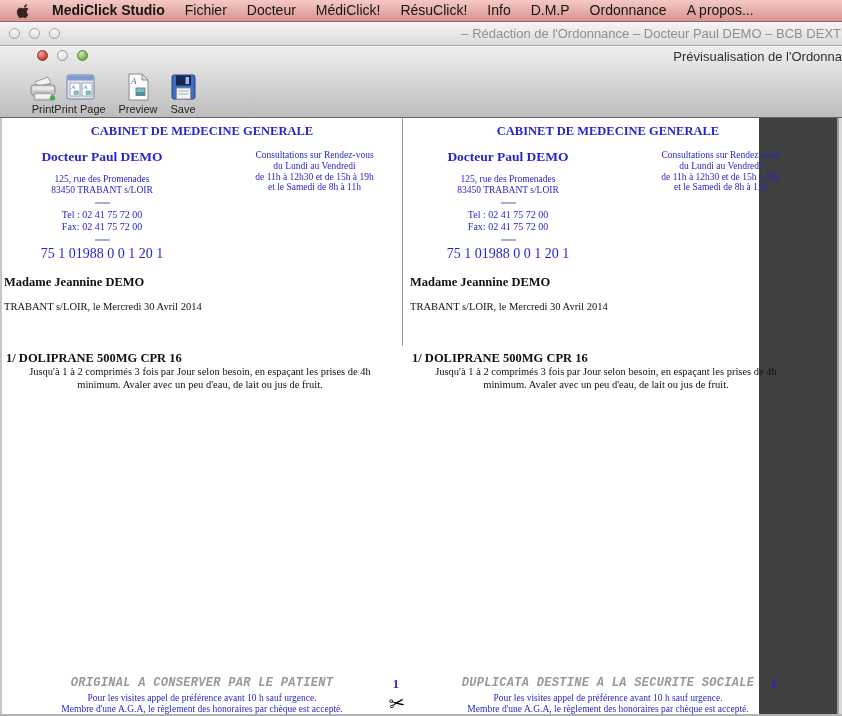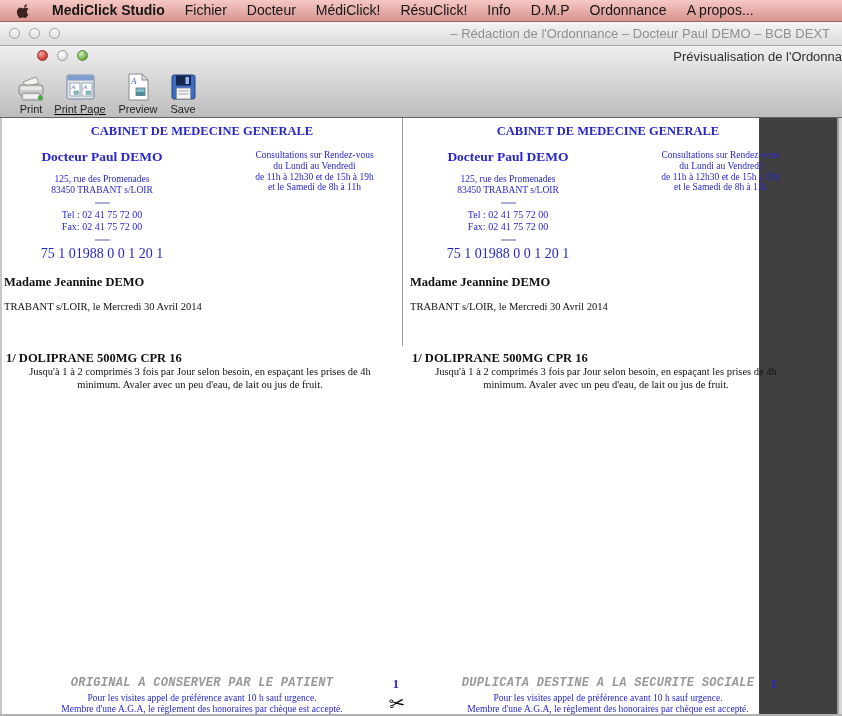--- a/index.html
+++ b/index.html
@@ -26,21 +26,21 @@
   .titlebar-inactive {
     position:absolute; left:0; top:22px; width:842px; height:24px;
     background:linear-gradient(#f4f4f4, #dcdcdc);
     border-bottom:1px solid #a6a6a6;
     display:flex; align-items:center; padding-left:9px;
   }
   .tl { width:11px; height:11px; border-radius:50%; margin-right:9px; }
   .tl.hollow { background:linear-gradient(#fcfcfc,#dedede); border:1px solid #a0a0a0; }
   .title-inactive {
     position:absolute; right:0; top:0; line-height:23px; font-size:13px; color:#8f8f8f;
-    white-space:nowrap; padding-right:12px;
+    white-space:nowrap; padding-right:1px;
   }
 
   
   .chrome {
     position:absolute; left:0; top:46px; width:842px; height:72px;
     background:linear-gradient(#efefef, #bdbdbd);
     border-bottom:1px solid #636363;
     box-shadow:inset 0 1px 0 #fafafa;
   }
   .titlebar-active { position:absolute; left:0; top:0; width:842px; height:20px;margin-left:28px; }
@@ -50,22 +50,22 @@
   .tl.green { background:radial-gradient(circle at 35% 30%, #d3ecbb, #76b14b 65%, #5b9a35); border:1px solid #54882f; }
   .title-active {
     position:absolute; right:7px; top:0; line-height:21px; font-size:13px; color:#303030; white-space:nowrap;
   }
   .toolbar { position:absolute; left:0; top:20px; width:842px; height:51px; }
   .tool-btn {
     position:absolute; top:4px; display:flex; flex-direction:column; align-items:center;
   }
   .tool-btn .ticon { height:32px; display:flex; align-items:flex-end; }
   .tool-btn .tlabel { font-size:11px; color:#232323; margin-top:1px; white-space:nowrap; }
-  .tb-print { left:10px;  width:42px; }
-  .tb-printpage { left:45px; width:70px;text-decoration:underline; }
+  .tb-print { left:22px;  width:42px; }
+  .tb-printpage { left:45px; width:70px; }
   .tb-preview { left:110px; width:56px; }
   .tb-save { left:160px; width:46px; }
 
   
   .content {
     position:absolute; left:0; top:118px; width:759px; height:598px; background:#fff;
   }
   .edge-left  { position:absolute; left:0; top:0; width:2px; height:598px; background:#c6c6c6; }
   .edge-right { position:absolute; left:837px; top:0; width:2px; height:598px; background:#9c9c9c; }
   .edge-right2{ position:absolute; left:839px; top:0; width:3px; height:598px; background:#d8d8d8; }

